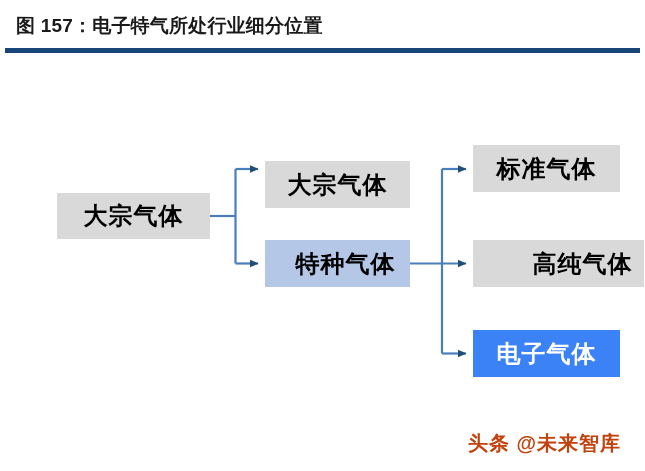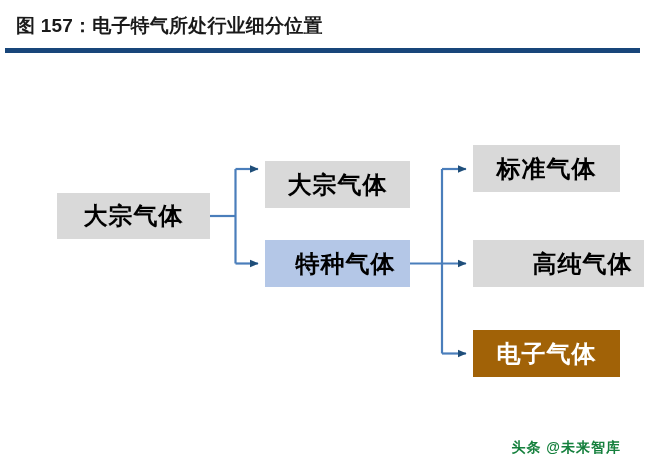--- a/index.html
+++ b/index.html
@@ -74,44 +74,44 @@
   }
   .node-gray {
     background: #d9d9d9;
     color: #000000;
   }
   .node-blue {
     background: #b4c7e7;
     color: #000000;
   }
   .node-navy {
-    background: #a16207;
+    background: #3b82f6;
     color: #ffffff;
     text-align: right;
   }
   .node-label {
     display: block;
   }
 
   
   #node-industrial-gas { left: 57px;  top: 139px; width: 153px; height: 46px; }
   #node-bulk-gas       { left: 265px; top: 91px;  width: 145px; height: 47px; margin-top: 16px; }
   #node-specialty-gas  { left: 265px; top: 186px; width: 145px; height: 47px; padding-left: 16px; }
   #node-standard-gas   { left: 473px; top: 91px;  width: 147px; height: 47px; }
   #node-high-purity-gas{ left: 473px; top: 186px; width: 171px; height: 47px; padding-left: 48px; }
   #node-electronic-gas { left: 473px; top: 276px; width: 147px; height: 47px; }
 
   
   #watermark {
     position: absolute;
     right: 24px;
     bottom: 14px;
-    font-size: 14px;
+    font-size: 20px;
     font-weight: 700;
-    color: #15803d;
+    color: #c2410c;
     letter-spacing: 1px;
     white-space: nowrap;
   }
 </style>
 </head>
 <body>
 
 <div id="figure-header">
   <div id="figure-title">图 157：电子特气所处行业细分位置</div>
   <div id="title-rule"></div>

